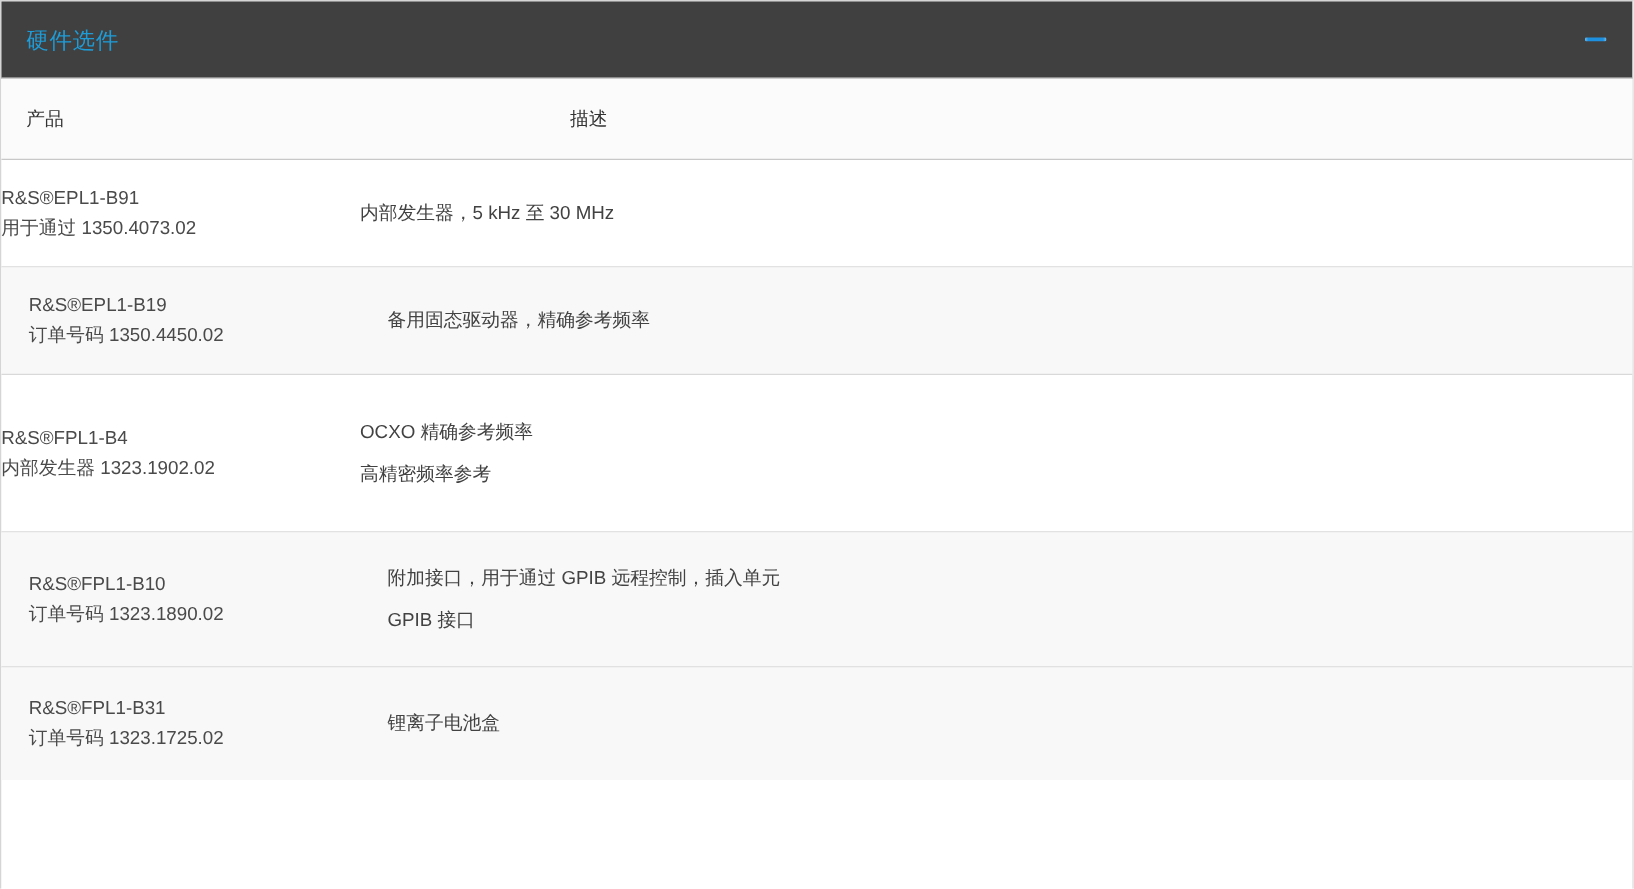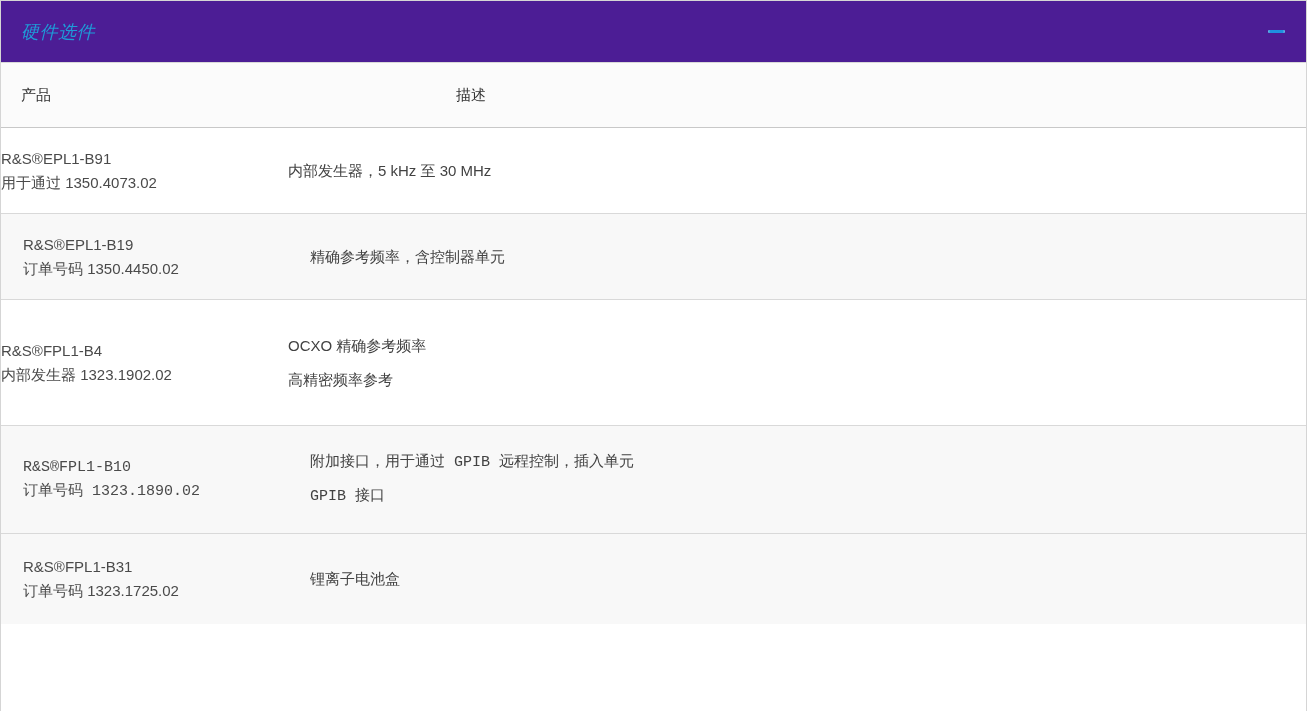--- a/index.html
+++ b/index.html
@@ -15,28 +15,27 @@
     box-sizing: border-box;
     border: 1px solid #d5d5d5;
     border-bottom: none;
     background: #ffffff;
     overflow: hidden;
   }
   
   .section-header {
     height: 62px;
     box-sizing: border-box;
-    background: #4c1d95;
+    background: #404040;
     border-bottom: 1px solid #d9d9d9;
     display: flex;
     align-items: center;
     justify-content: space-between;
     padding: 0 20px;
     cursor: pointer;
-    font-style: italic;
   }
   .section-title {
     font-size: 18px;
     color: #1e9cd8;
     letter-spacing: 0.5px;
   }
   .collapse-btn {
     width: 24px;
     height: 24px;
     display: flex;
@@ -127,36 +126,36 @@
           <p>内部发生器，5 kHz 至 30 MHz</p>
         </div>
   </div>
 
   <div class="table-row alt" style="height: 86px;">
     <div class="cell-product">
       <span class="product-name">R&amp;S®EPL1-B19</span>
       <span class="product-order">订单号码 1350.4450.02</span>
     </div>
     <div class="cell-desc">
-          <p>精确参考频率，含控制器单元</p>
+          <p>备用固态驱动器，精确参考频率</p>
         </div>
   </div>
 
   <div class="table-row" style="height: 126px;">
     <div class="cell-product">
       <span class="product-name">R&amp;S®FPL1-B4</span>
       <span class="product-order">内部发生器 1323.1902.02</span>
     </div>
     <div class="cell-desc">
           <p>OCXO 精确参考频率</p>
           <p>高精密频率参考</p>
         </div>
   </div>
 
-  <div class="table-row alt" style="height: 108px; font-family: Liberation Mono, monospace;">
+  <div class="table-row alt" style="height: 108px;">
     <div class="cell-product">
       <span class="product-name">R&amp;S®FPL1-B10</span>
       <span class="product-order">订单号码 1323.1890.02</span>
     </div>
     <div class="cell-desc">
           <p>附加接口，用于通过 GPIB 远程控制，插入单元</p>
           <p>GPIB 接口</p>
         </div>
   </div>
 

